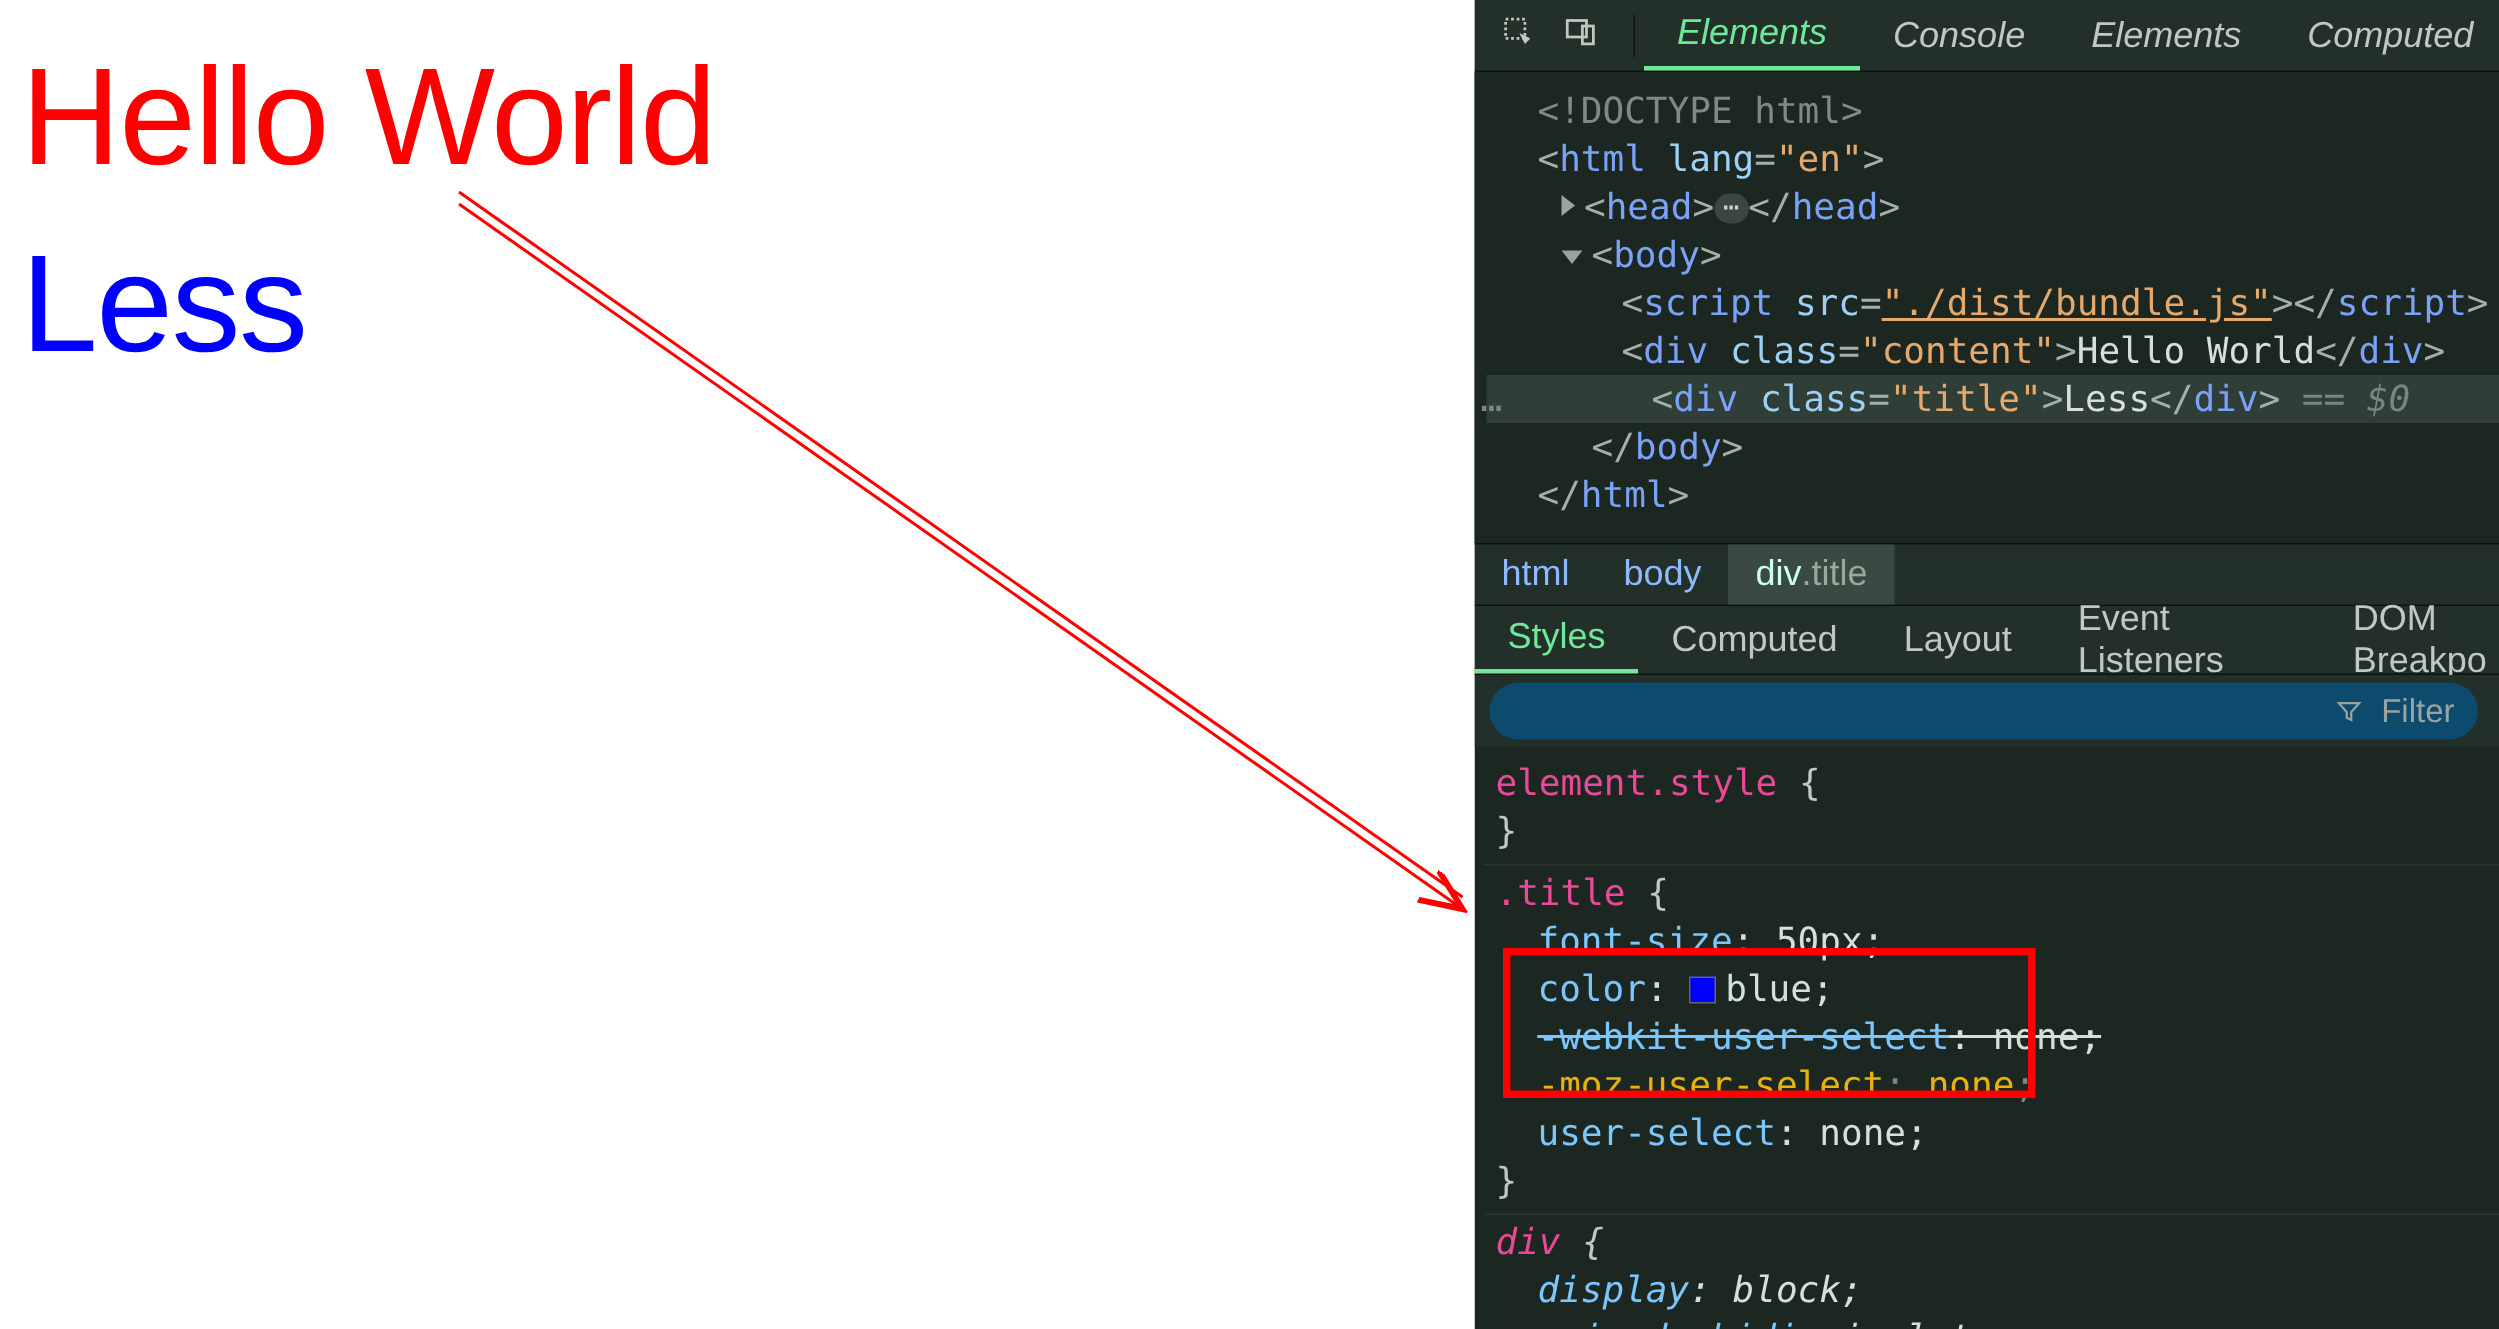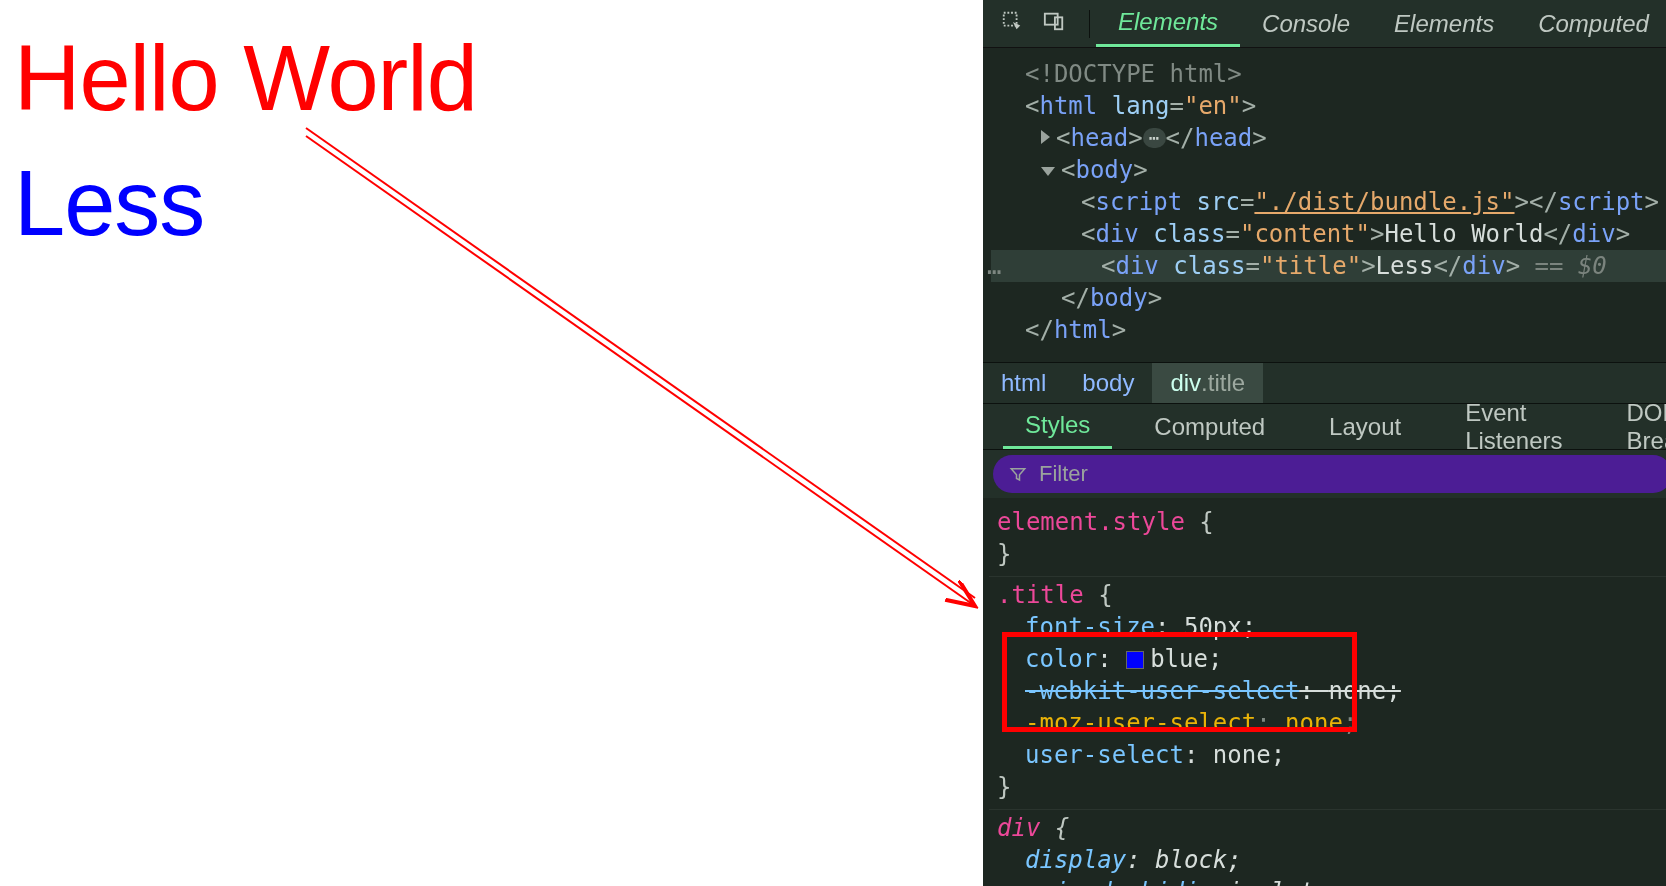--- a/index.html
+++ b/index.html
@@ -42,25 +42,25 @@
   .selected-line .inner { padding-left: 110px; }
   .row-ell { color: #7e8781; position: absolute; left: 4px; }
   .eq0 { color: #7b847e; font-style: italic; }
 
   .breadcrumb { background: #233029; height: 42px; display: flex; align-items: stretch; border-top: 1px solid #0c110e; border-bottom: 1px solid #0c110e; font-family: -apple-system, Helvetica, Arial, sans-serif; font-size: 24px; }
   .crumb { padding: 0 18px; display: flex; align-items: center; color: #8fb9ff; cursor: pointer; }
   .crumb.active { background: #3a4a42; color: #cfe; }
   .crumb .dim { color: #9ca89f; }
 
   .style-tabs { background: #233029; height: 46px; display: flex; align-items: center; border-bottom: 1px solid #0c110e; font-family: -apple-system, Helvetica, Arial, sans-serif; font-size: 24px; }
-  .style-tab { padding: 0 22px; height: 100%; display: flex; align-items: center; color: #bfc8c2; cursor: pointer; margin-left: 20px; }
+  .style-tab { padding: 0 22px; height: 100%; display: flex; align-items: center; color: #bfc8c2; cursor: pointer; }
   .style-tab.active { color: #6fe89a; border-bottom: 3px solid #6fe89a; }
 
   .filter-row { background: #233029; height: 48px; display: flex; align-items: center; padding: 6px 10px; gap: 10px; }
-  .filter-input { flex: 1; background: #4c1d95; border-radius: 20px; height: 38px; display: flex; align-items: center; padding: 0 16px; gap: 12px; color: #9aa39d; font-family: -apple-system, Helvetica, Arial, sans-serif; font-size: 22px; }
+  .filter-input { flex: 1; background: #0c4a6e; border-radius: 20px; height: 38px; display: flex; align-items: center; padding: 0 16px; gap: 12px; color: #9aa39d; font-family: -apple-system, Helvetica, Arial, sans-serif; font-size: 22px; justify-content: flex-end; }
   .filter-input svg { width: 18px; height: 18px; stroke: #9aa39d; fill: none; stroke-width: 2; }
   .hov { color: #bfc8c2; font-family: -apple-system, Helvetica, Arial, sans-serif; font-size: 22px; font-weight: 600; padding: 0 6px; }
 
   .styles-body { flex: 1; overflow: hidden; font-family: Menlo, Consolas, monospace; font-size: 24px; line-height: 32px; padding: 6px 6px 0 6px; }
   .rule-block { border-bottom: 1px solid #2a342e; padding: 2px 8px 6px 8px; position: relative; }
   .selector { color: #ec4899; }
   .brace { color: #bfc8c2; }
   .decl { padding-left: 28px; white-space: pre; }
   .prop { color: #7ac6ff; }
   .val { color: #d7dedb; }

